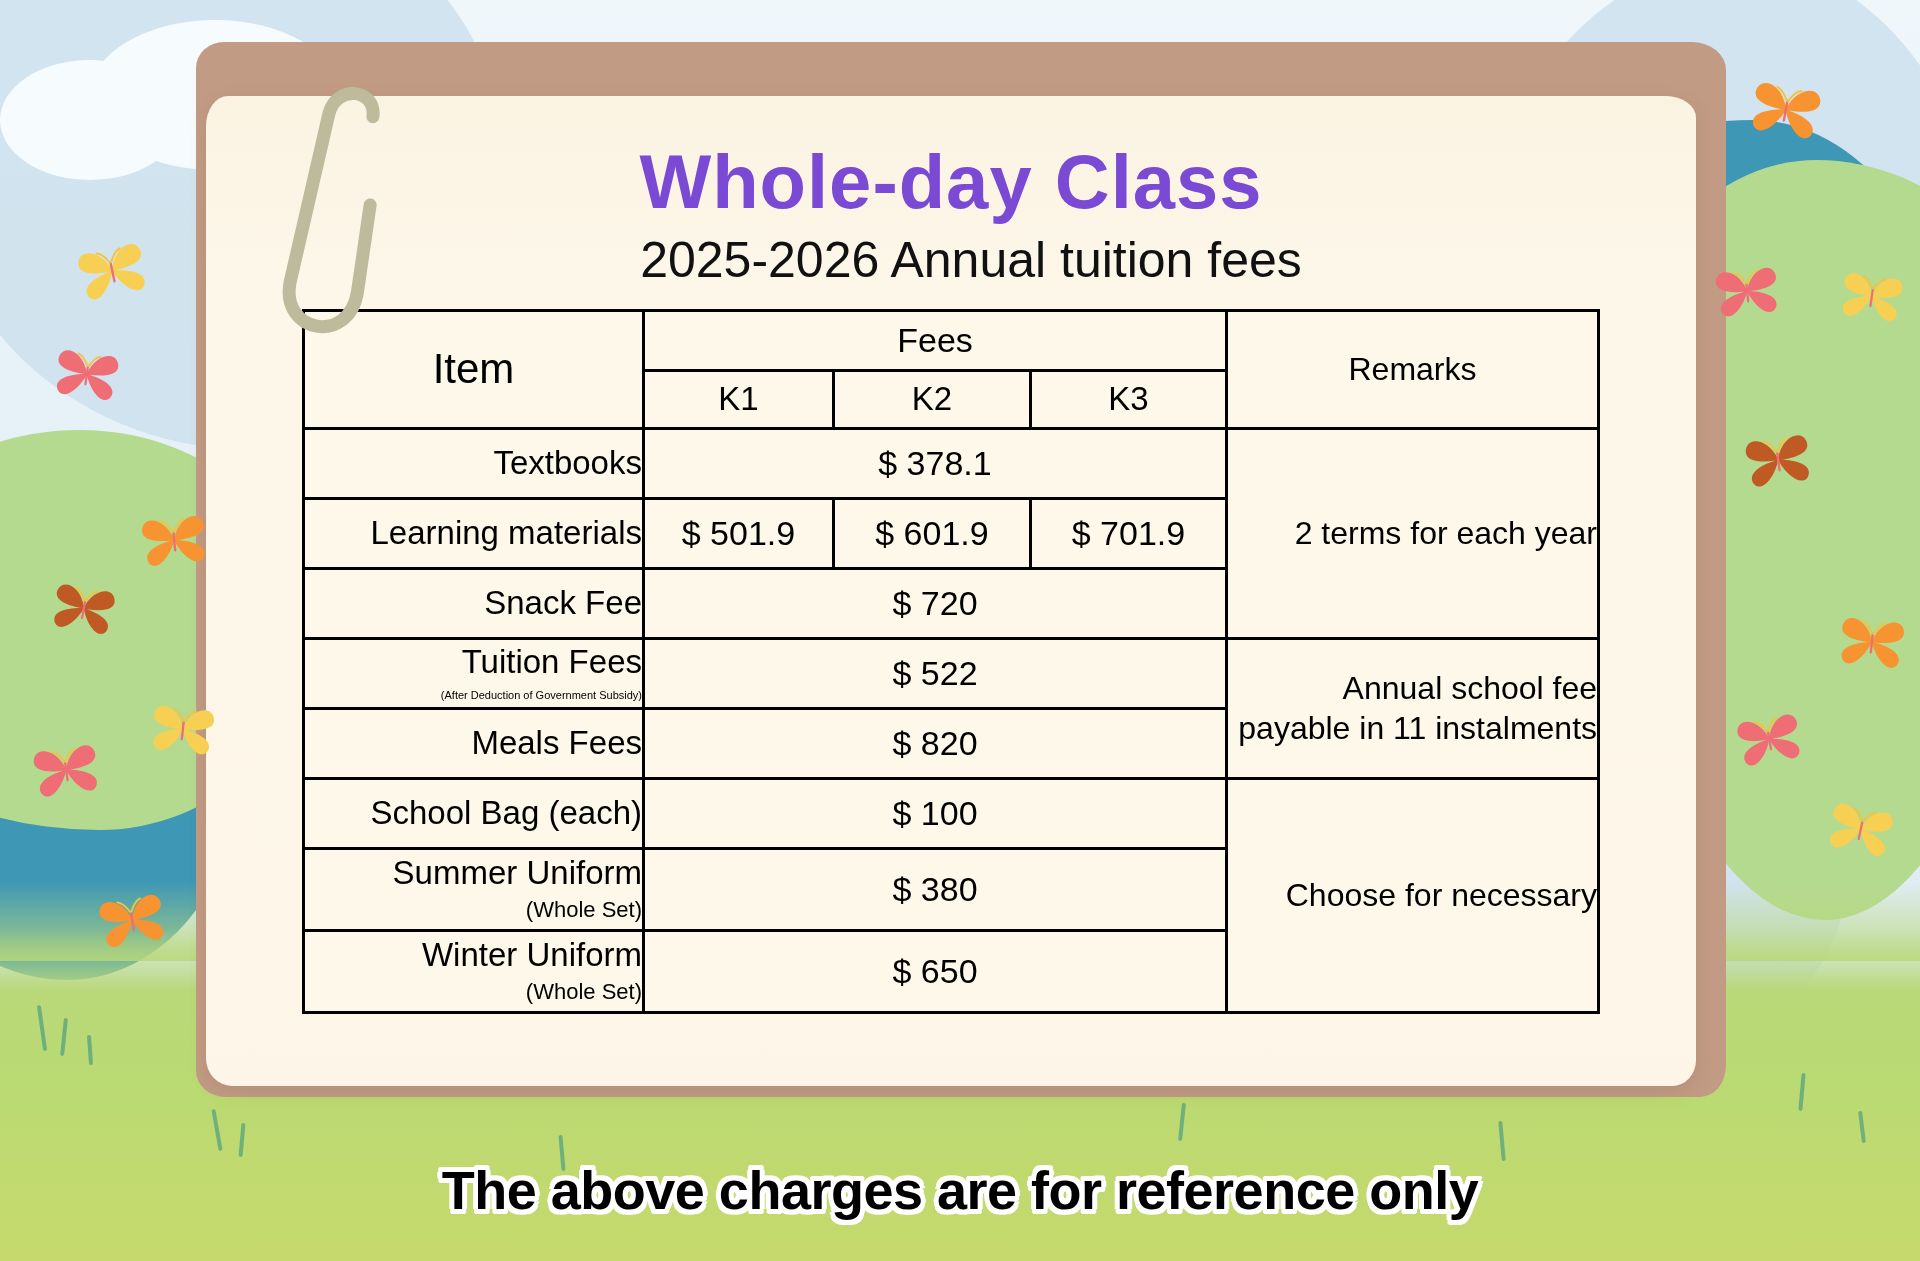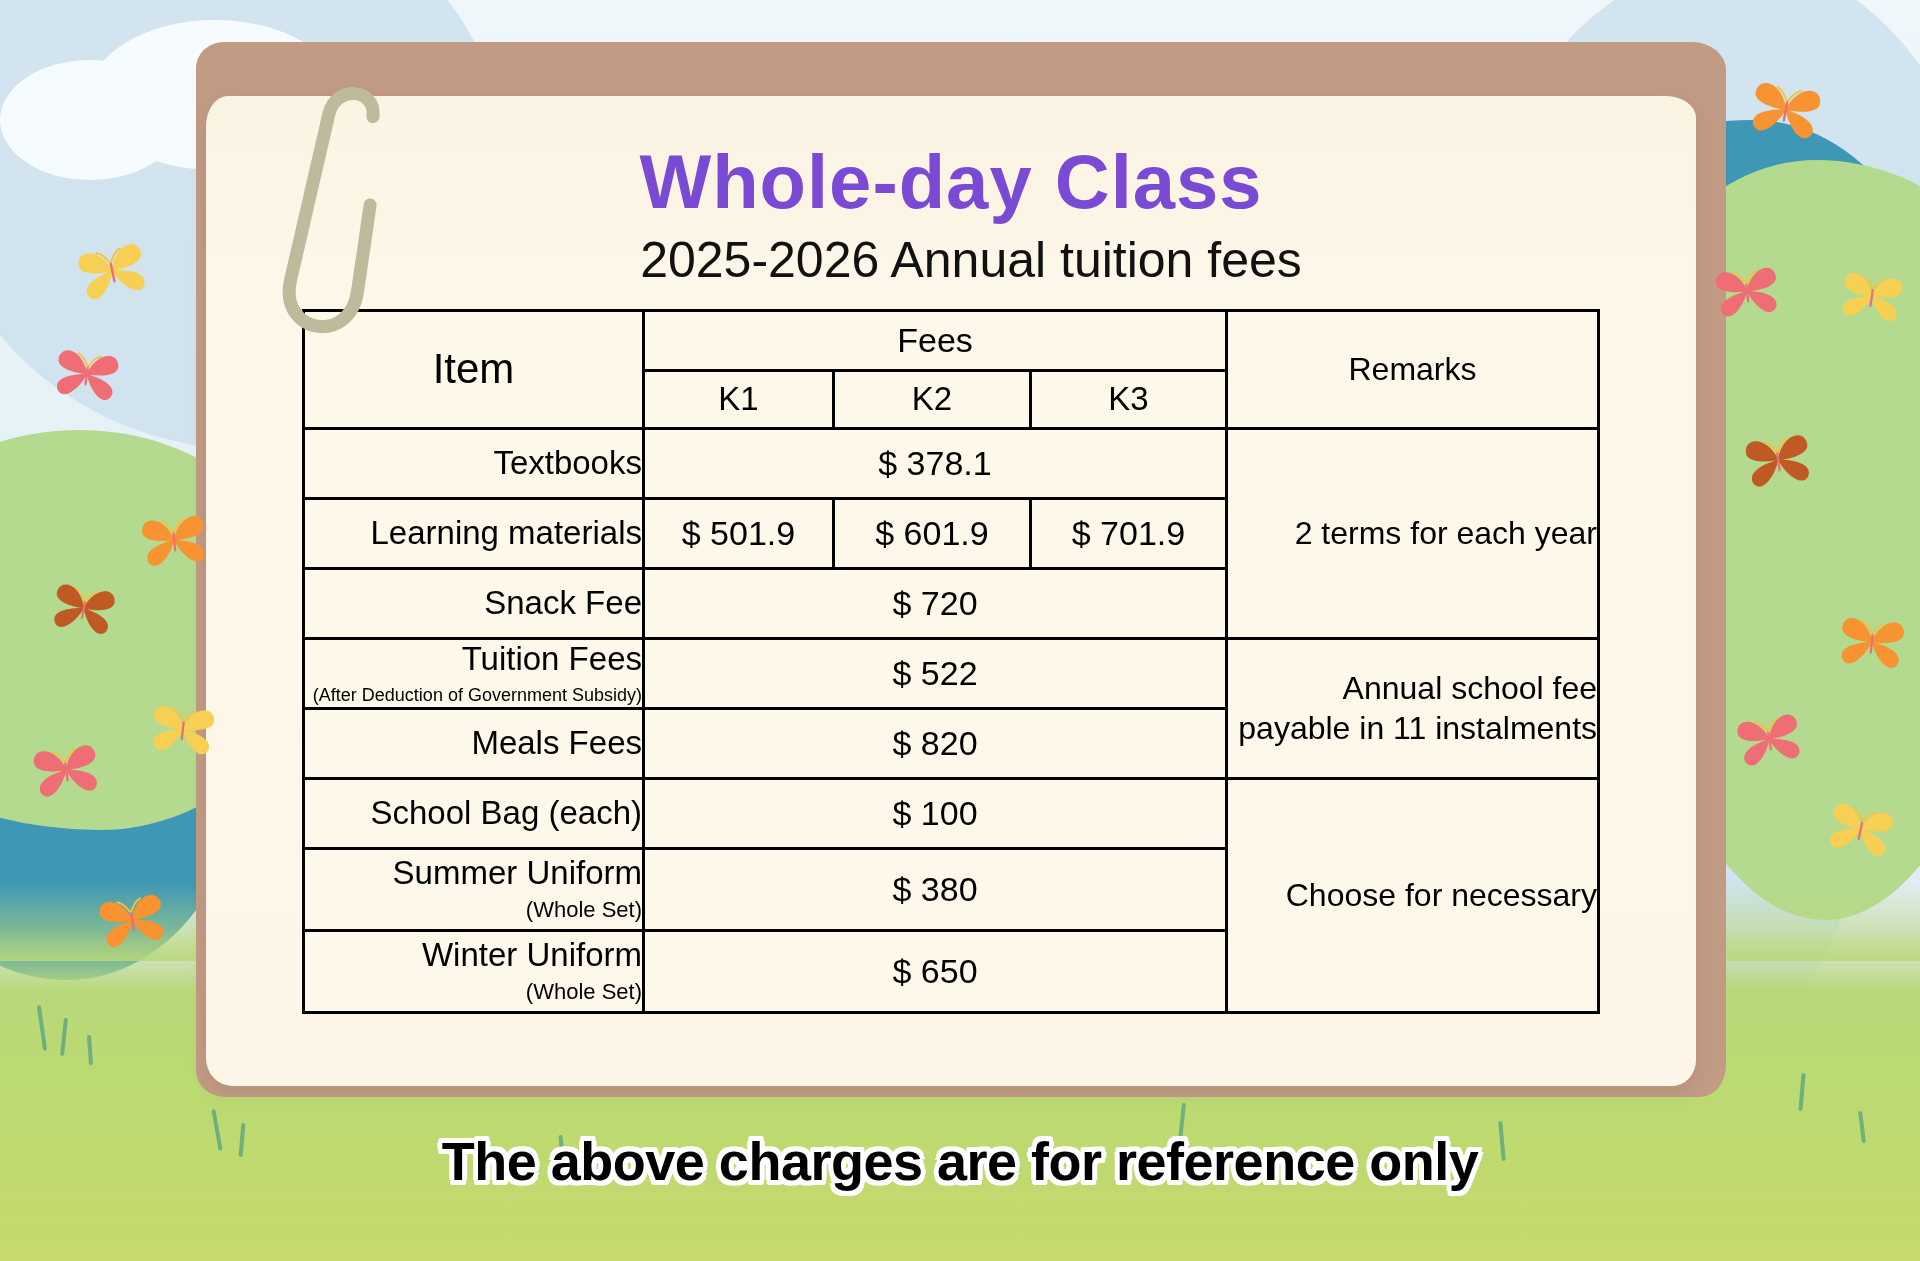--- a/index.html
+++ b/index.html
@@ -206,21 +206,21 @@
 
   .cell-item {
     text-align: right;
     padding: 6px 0 6px 14px;
     font-size: 33px;
     height: 70px;
     line-height: 1.12;
   }
   .cell-item .sub-small {
     display: block;
-    font-size: 18px;
+    font-size: 11px;
     line-height: 1.1;
     margin-top: 8px;
   }
   .cell-item .sub-med {
     display: block;
     font-size: 22px;
     line-height: 1.15;
     margin-top: 5px;
   }
   .cell-fee {
@@ -252,20 +252,21 @@
     font-weight: bold;
     font-stretch: condensed;
     letter-spacing: -.5px;
     text-shadow:
       -4px -4px 0 #fff,  4px -4px 0 #fff,
       -4px  4px 0 #fff,  4px  4px 0 #fff,
       -5px  0   0 #fff,  5px  0   0 #fff,
        0   -5px 0 #fff,  0    5px 0 #fff,
       -3px -5px 0 #fff,  3px -5px 0 #fff,
       -3px  5px 0 #fff,  3px  5px 0 #fff;
+    margin-top: 29px;
   }
 </style>
 </head>
 <body>
 
 <div id="stage">
 
   <div class="sky"></div>
   <div class="sky-patch p1"></div>
   <div class="sky-patch p2"></div>

